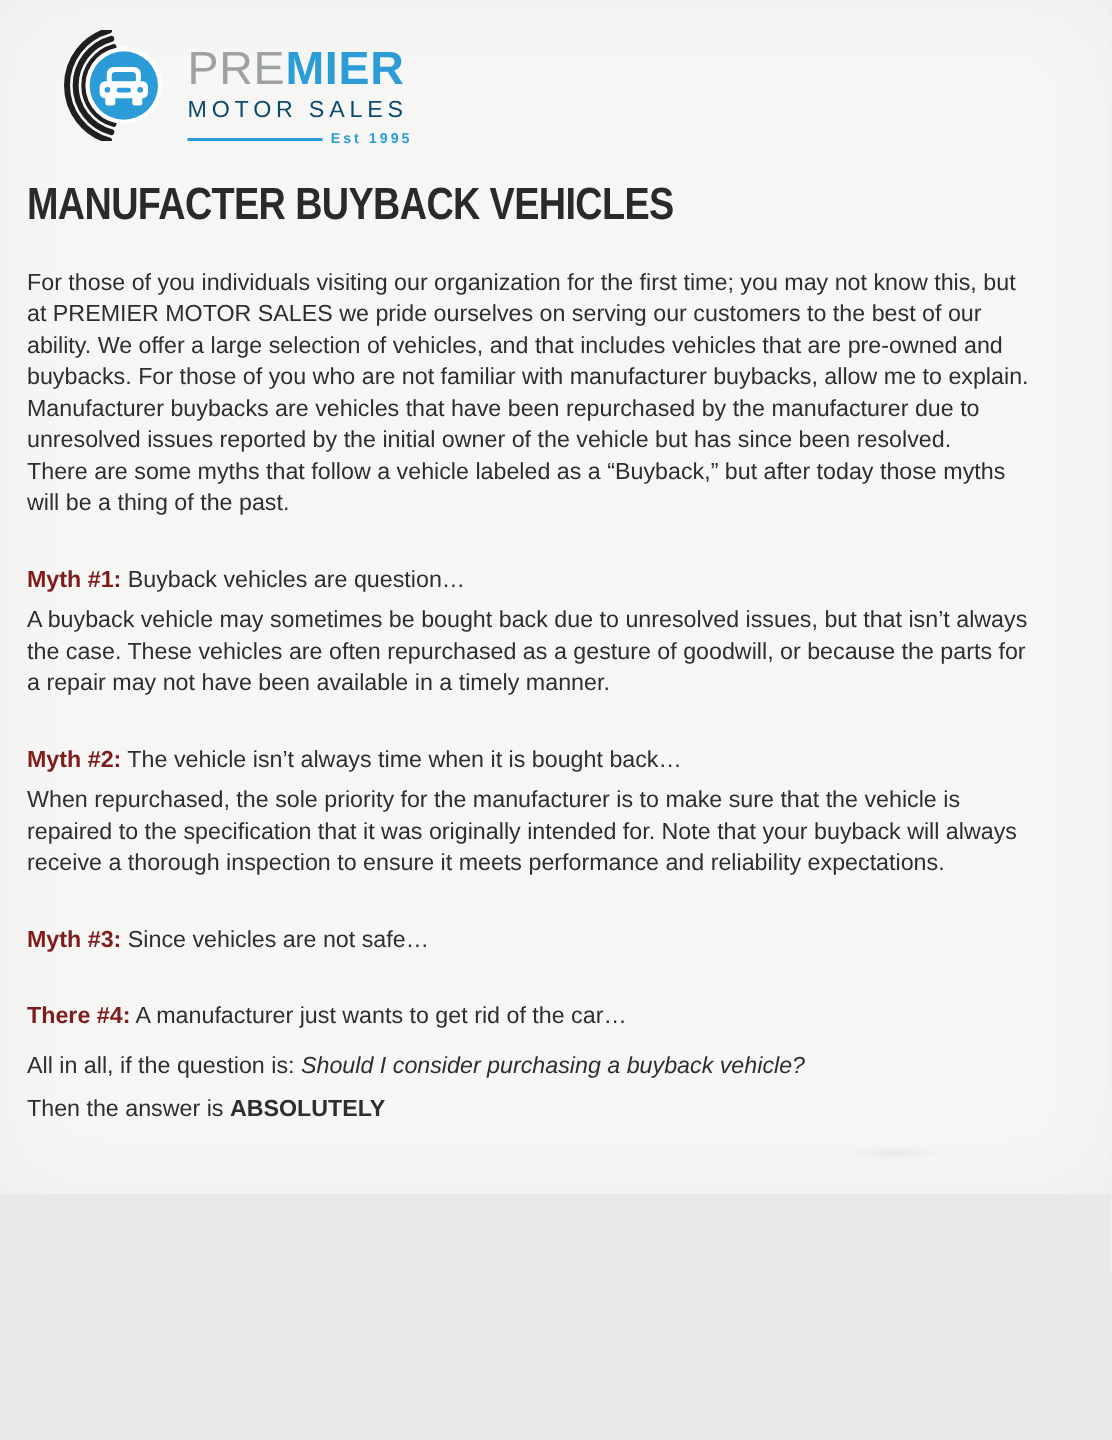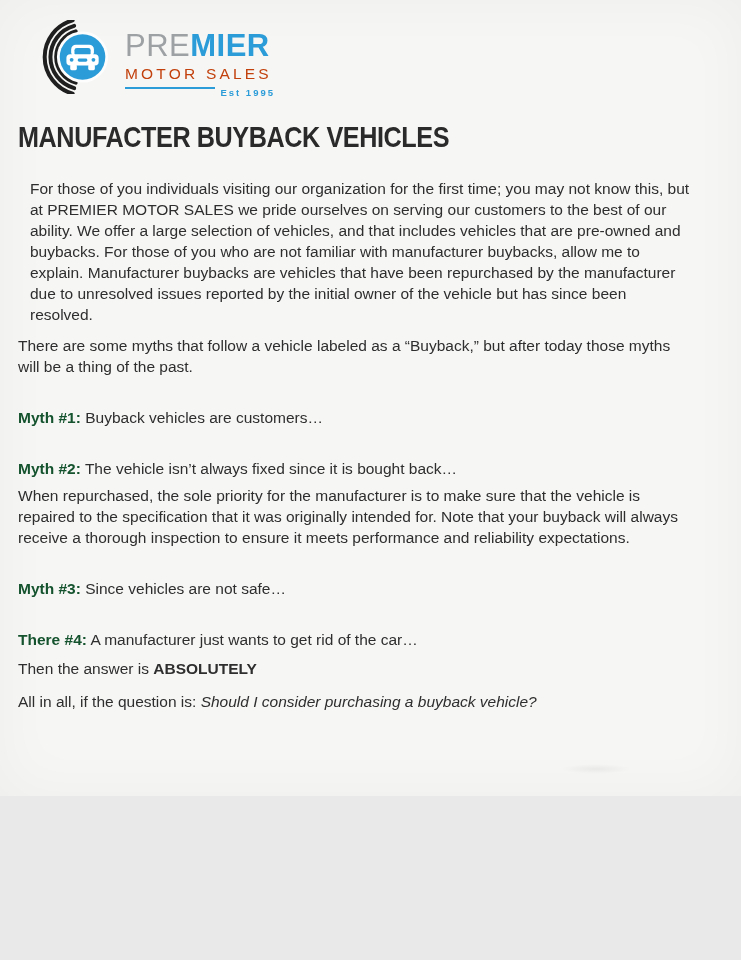--- a/index.html
+++ b/index.html
@@ -35,26 +35,26 @@
     line-height: 1;
     letter-spacing: 0.5px;
     white-space: nowrap;
   }
   .brand-pre  { color: #9ea1a4; font-weight: 400; }
   .brand-mier { color: #2b9cd8; font-weight: 700; }
   .brand-sub {
     margin-top: 4px;
     font-size: 15.5px;
     letter-spacing: 3.2px;
-    color: #c2410c;
+    color: #0c4a6e;
     white-space: nowrap;
   }
   .est-row {
     display: flex;
-    align-items: flex-start;
+    align-items: center;
     margin-top: 4px;
   }
   .est-line {
     flex: 1;
     height: 2px;
     background: #2b9cd8;
     margin-right: 5px;
   }
   .est-label {
     font-size: 9.5px;
@@ -75,25 +75,25 @@
     transform: scaleX(0.84);
     transform-origin: left center;
     white-space: nowrap;
   }
   .body-text {
     font-size: 15.5px;
     line-height: 21px;
     color: #2e2e2e;
   }
   p { margin: 0; }
-  .para-1 { margin-top: 26px; margin-left: 12px; }
-  .para-2 { margin-top: 10px; }
+  .para-1 { margin-top: 26px; }
+  .para-2 { }
   .myth { margin-top: 30px; }
   .myth-heading { margin-bottom: 6px; }
-  .myth-heading strong { font-weight: 700; color: #14532d; text-align: center; }
+  .myth-heading strong { font-weight: 700; color: #7f1d1d; text-align: center; }
   .conclusion { margin-top: 12px; }
   .conclusion em { font-style: italic; }
   .answer { margin-top: 8px; }
   .answer strong { font-weight: 700; }
   .scan-smudge {
     position: absolute;
     right: 110px;
     bottom: 22px;
     width: 70px;
     height: 10px;
@@ -131,34 +131,35 @@
     </div>
   </header>
 
   <main>
     <h1 class="doc-title">MANUFACTER BUYBACK VEHICLES</h1>
 
     <p class="body-text para-1">For those of you individuals visiting our organization for the first time; you may not know this, but at PREMIER MOTOR SALES we pride ourselves on serving our customers to the best of our ability. We offer a large selection of vehicles, and that includes vehicles that are pre-owned and buybacks. For those of you who are not familiar with manufacturer buybacks, allow me to explain. Manufacturer buybacks are vehicles that have been repurchased by the manufacturer due to unresolved issues reported by the initial owner of the vehicle but has since been resolved.</p>
     <p class="body-text para-2">There are some myths that follow a vehicle labeled as a “Buyback,” but after today those myths will be a thing of the past.</p>
 
     <section class="myth">
-      <p class="body-text myth-heading"><strong>Myth #1:</strong> <span>Buyback vehicles are customers…</span></p>
+      <p class="body-text myth-heading"><strong>Myth #1:</strong> <span>Buyback vehicles are question…</span></p>
+      <p class="body-text myth-body">A buyback vehicle may sometimes be bought back due to unresolved issues, but that isn’t always the case. These vehicles are often repurchased as a gesture of goodwill, or because the parts for a repair may not have been available in a timely manner.</p>
     </section>
 
     <section class="myth">
-      <p class="body-text myth-heading"><strong>Myth #2:</strong> <span>The vehicle isn’t always fixed since it is bought back…</span></p>
+      <p class="body-text myth-heading"><strong>Myth #2:</strong> <span>The vehicle isn’t always time when it is bought back…</span></p>
       <p class="body-text myth-body">When repurchased, the sole priority for the manufacturer is to make sure that the vehicle is repaired to the specification that it was originally intended for. Note that your buyback will always receive a thorough inspection to ensure it meets performance and reliability expectations.</p>
     </section>
 
     <section class="myth">
       <p class="body-text myth-heading"><strong>Myth #3:</strong> <span>Since vehicles are not safe…</span></p>
     </section>
 
     <section class="myth">
       <p class="body-text myth-heading"><strong>There #4:</strong> <span>A manufacturer just wants to get rid of the car…</span></p>
     </section>
 
+    <p class="body-text conclusion"><span>All in all, if the question is:</span> <em>Should I consider purchasing a buyback vehicle?</em></p>
     <p class="body-text answer"><span>Then the answer is</span> <strong>ABSOLUTELY</strong></p>
-    <p class="body-text conclusion"><span>All in all, if the question is:</span> <em>Should I consider purchasing a buyback vehicle?</em></p>
   </main>
 
   <div class="scan-smudge"></div>
 </div>
 
 </body></html>

